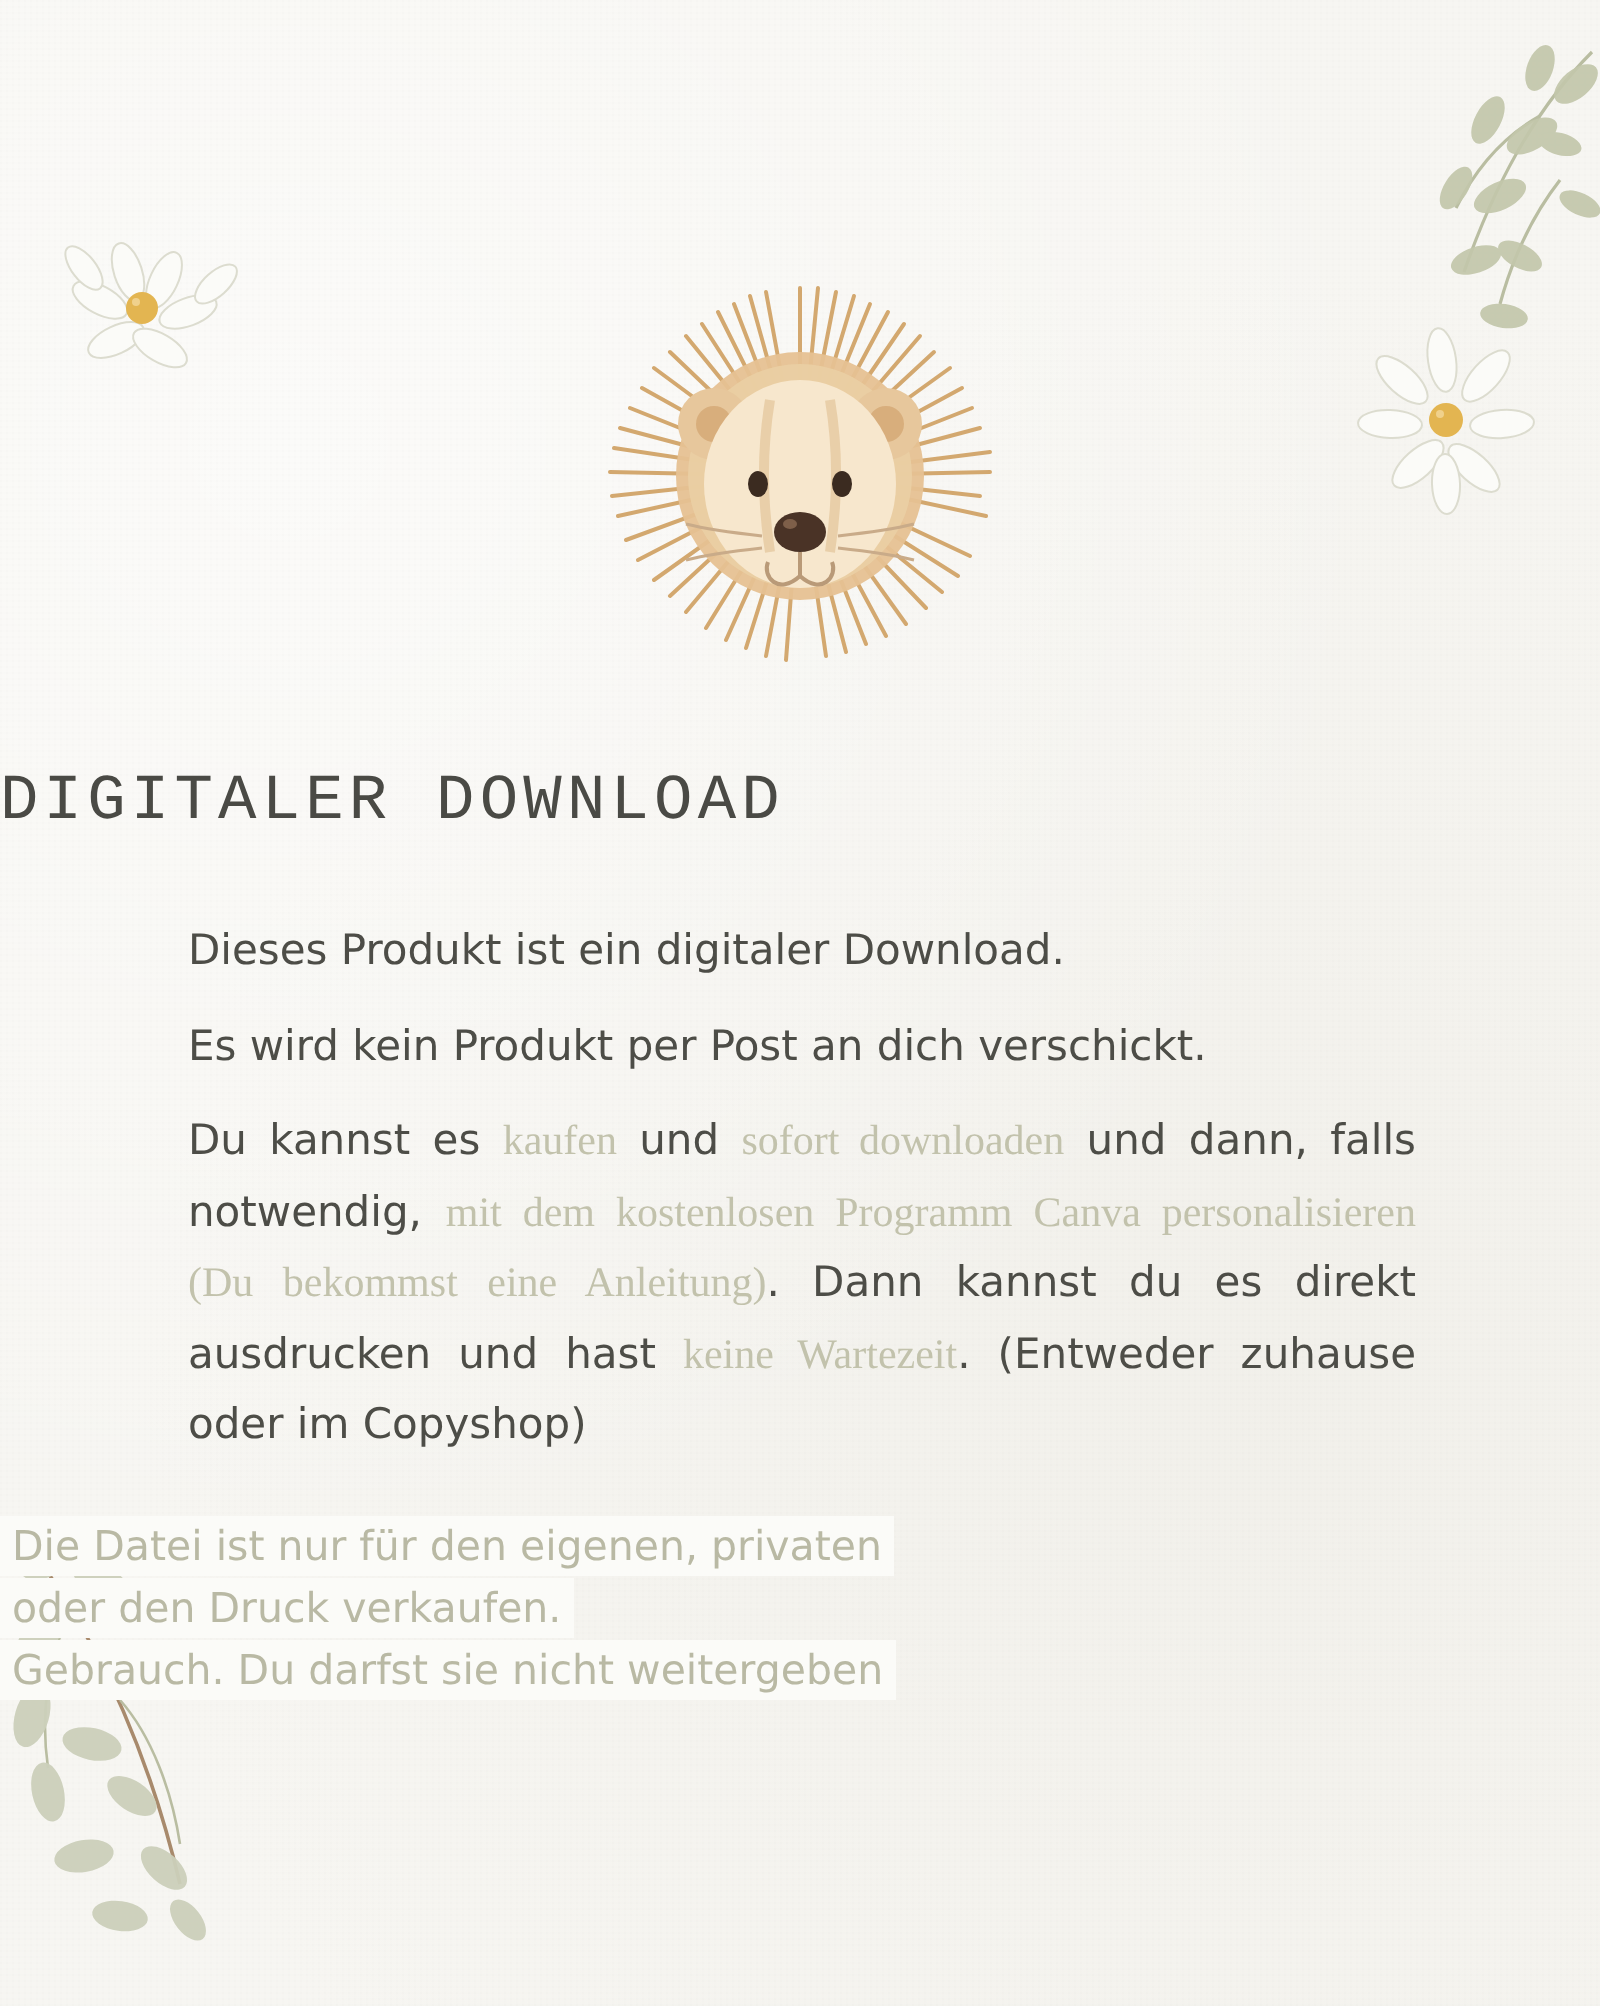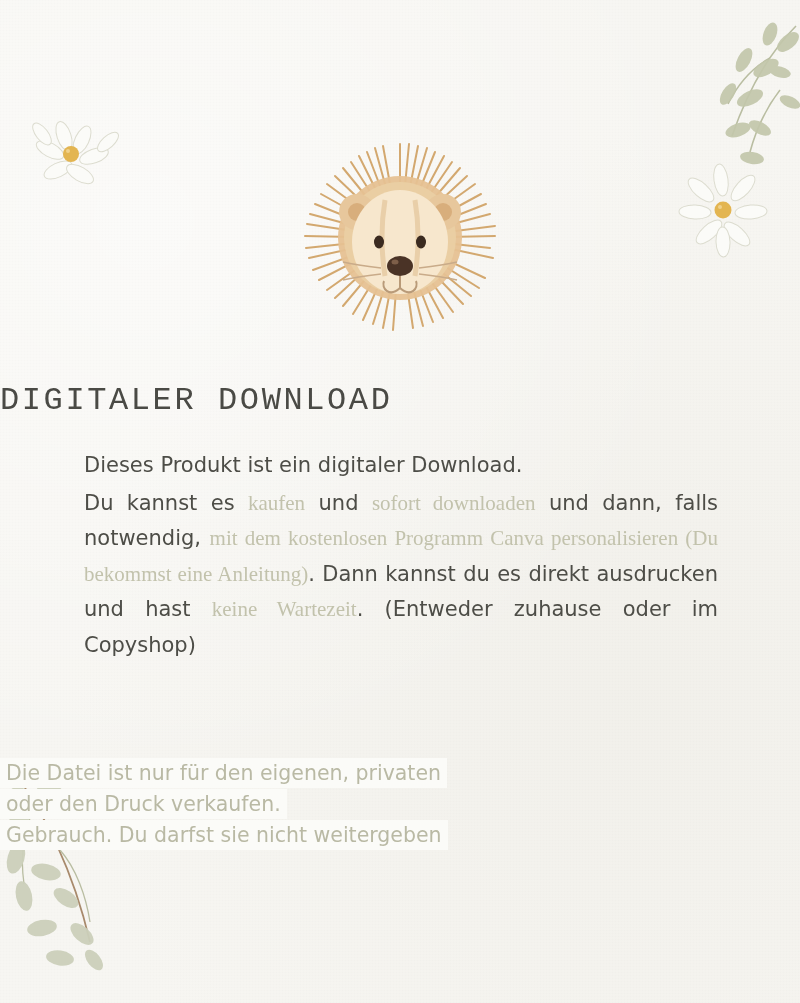--- a/index.html
+++ b/index.html
@@ -66,21 +66,21 @@
   .body-copy {
     position: absolute;
     top: 446px;
     left: 82px;
     width: 638px;
     font-family: "DejaVu Sans", sans-serif;
     font-size: 21px;
     line-height: 35.5px;
     color: #4d4d47;
   }
-  .body-copy p { margin: 2px; }
+  .body-copy p { margin: 12px; }
   .p-just { text-align: justify; text-align-last: left; }
   .muted { color: #c2c2ac; font-family: Liberation Serif, serif; }
 
   .notice {
     position: absolute;
     top: 758px;
     left: 0;
     width: 100%;
     font-family: "DejaVu Sans", sans-serif;
     font-size: 20.5px;
@@ -263,20 +263,21 @@
         <path d="M134 130 C 152 128, 164 126, 172 124"></path>
         <path d="M134 136 C 152 138, 164 140, 172 142"></path>
       </g>
     </svg>
   </div>
 
   <div class="heading">DIGITALER DOWNLOAD</div>
 
   <div class="body-copy">
     <p>Dieses Produkt ist ein digitaler Download.</p>
+    <p>Es wird kein Produkt per Post an dich verschickt.</p>
     <p class="p-just"><span>Du kannst es </span><span class="muted">kaufen</span><span> und </span><span class="muted">sofort downloaden</span><span> und dann,</span> <span>falls notwendig, </span><span class="muted">mit dem kostenlosen Programm Canva personalisieren (Du bekommst eine Anleitung)</span><span>. Dann kannst du es direkt ausdrucken und hast </span><span class="muted">keine Wartezeit</span><span>. (Entweder zuhause oder im Copyshop)</span></p>
   </div>
 
   <div class="notice">
     <div><span>Die Datei ist nur für den eigenen, privaten</span></div>
     <div><span>oder den Druck verkaufen.</span></div>
     <div><span>Gebrauch. Du darfst sie nicht weitergeben</span></div>
   </div>
 </div>
 

